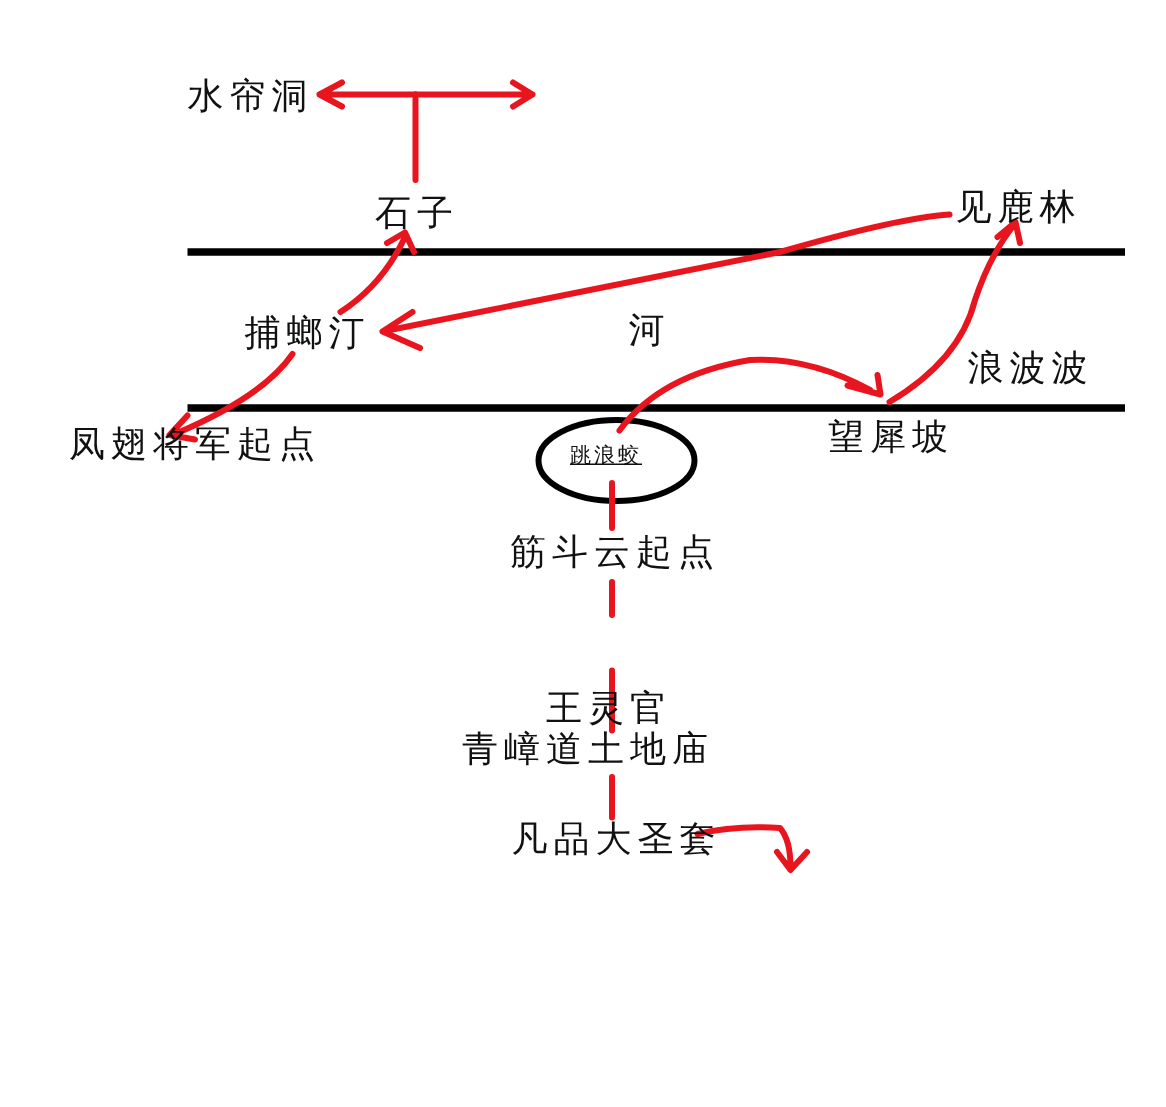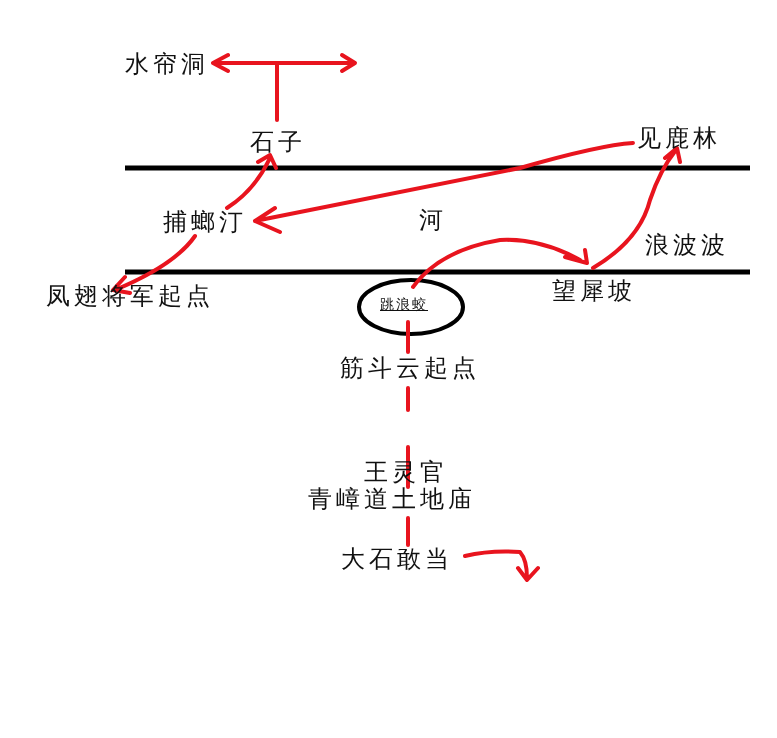--- a/index.html
+++ b/index.html
@@ -59,14 +59,14 @@
   <div class="label l24" style="left:637px; top:126px;">见鹿林</div>
   <div class="label l24" style="left:163px; top:210px;">捕螂汀</div>
   <div class="label l24" style="left:419px; top:208px;">河</div>
   <div class="label l24" style="left:645px; top:233px;">浪波波</div>
   <div class="label l24" style="left:14px; top:284px;margin-left:32px;">凤翅将军起点</div>
   <div class="label l24" style="left:552px; top:279px;">望犀坡</div>
   <div class="label l19" style="left:380px; top:297px;">跳浪蛟</div>
   <div class="label l24" style="left:340px; top:356px;">筋斗云起点</div>
   <div class="label l24" style="left:364px; top:420px;margin-top:40px;">王灵官</div>
   <div class="label l24" style="left:308px; top:487px;text-align:center;">青嶂道土地庙</div>
-  <div class="label l24" style="left:341px; top:547px;">大石敢当</div>
+  <div class="label l24" style="left:341px; top:547px;">凡品大圣套</div>
 </div>
 
 </body></html>

